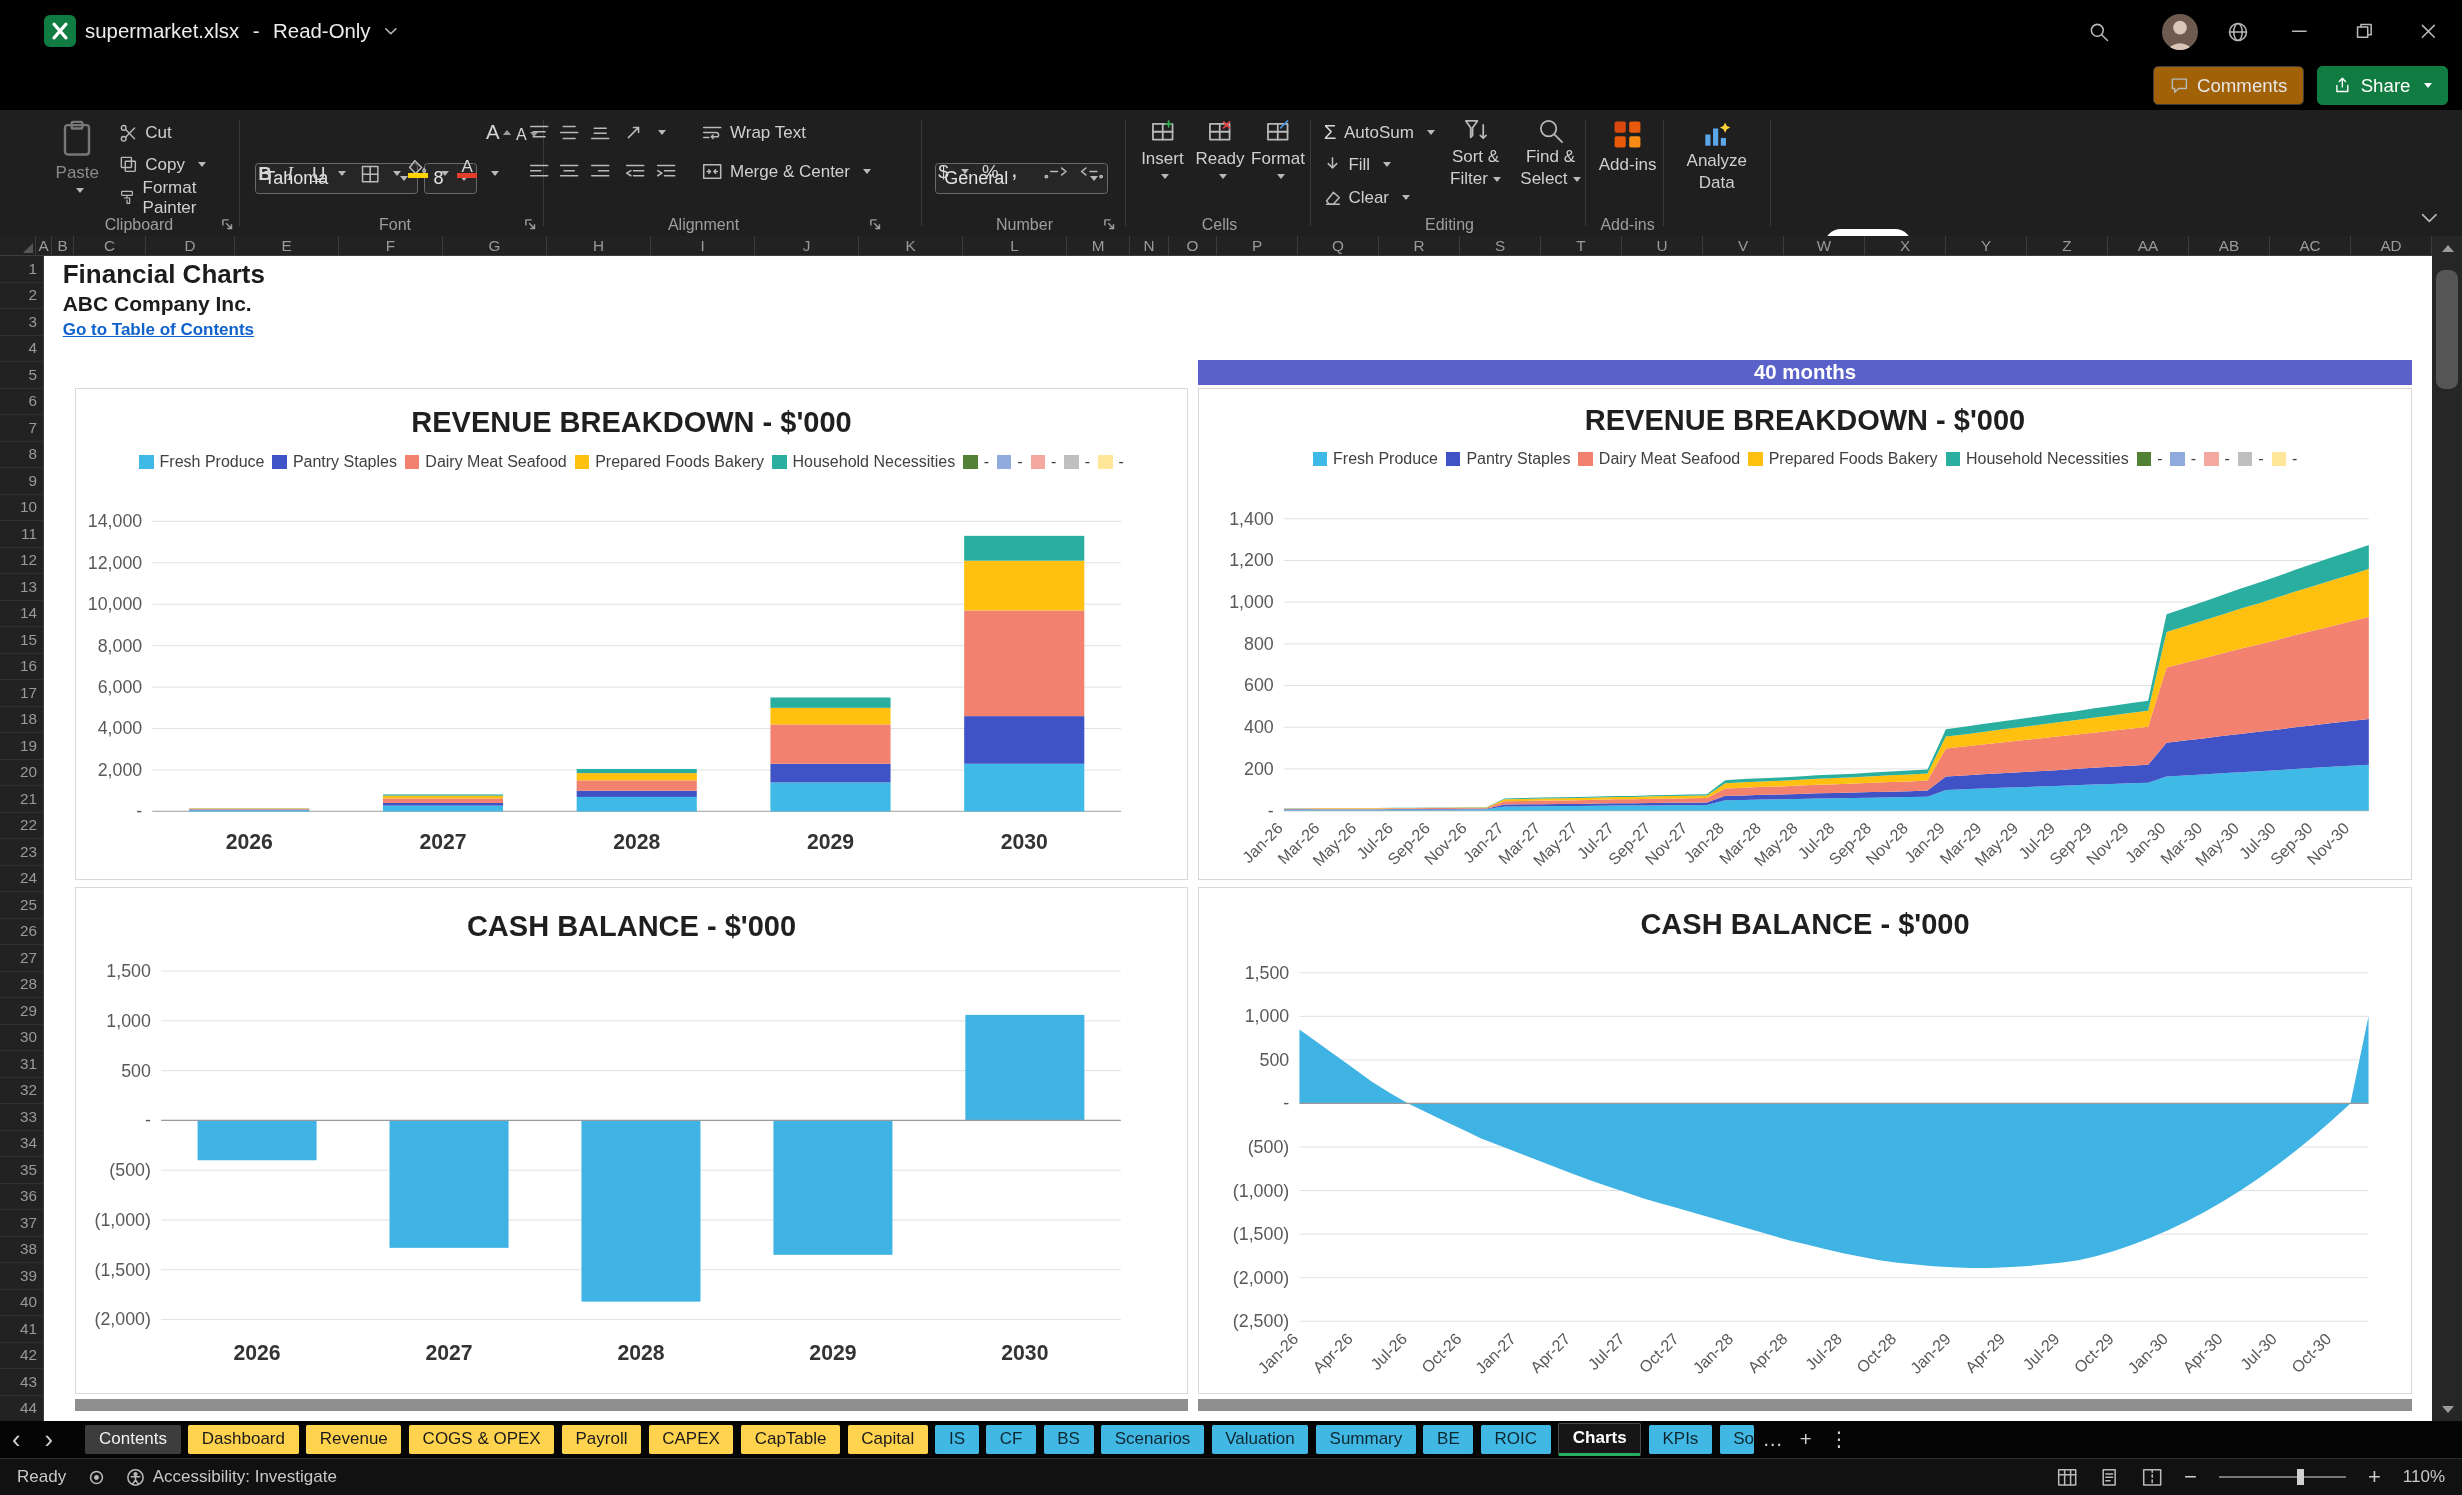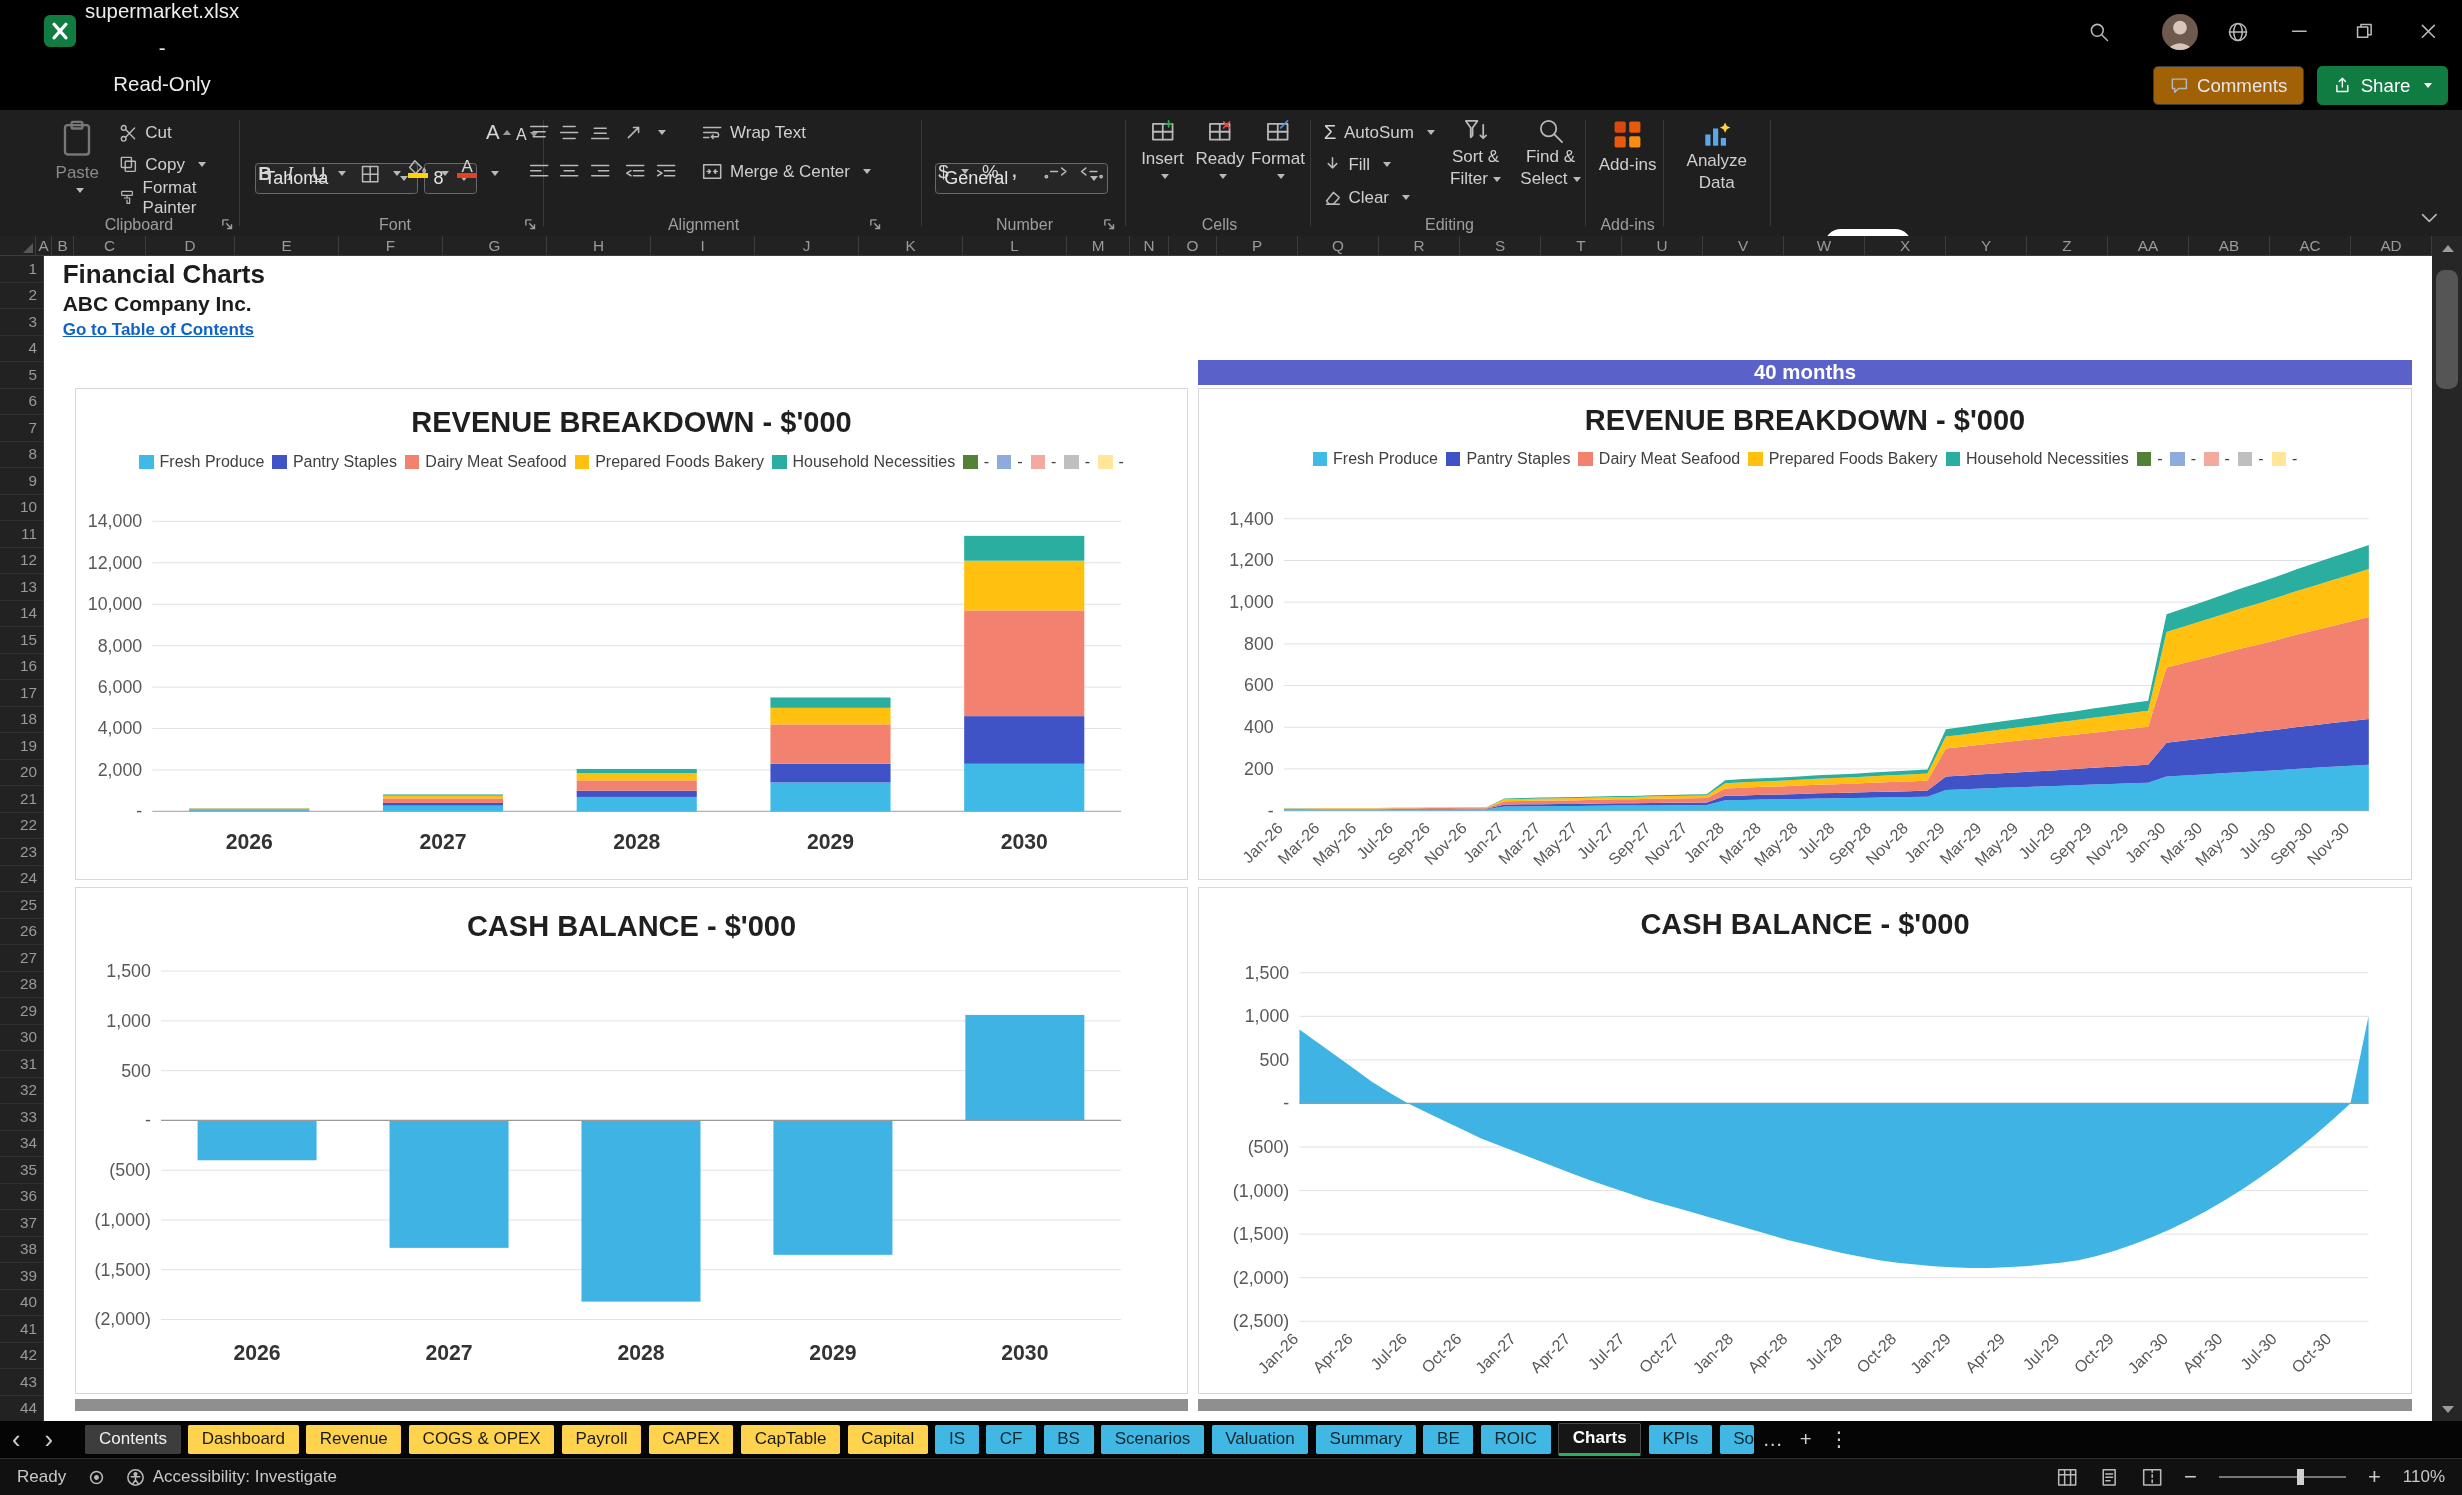--- a/index.html
+++ b/index.html
@@ -5,21 +5,21 @@
   html,body{margin:0;padding:0;background:#000;}
   #app{position:relative;width:2462px;height:1495px;overflow:hidden;background:#000;
        font-family:"Liberation Sans",sans-serif;color:#e8e8e8;}
   .abs{position:absolute;}
   svg.ic{fill:none;stroke:#b9b9b9;stroke-width:1.8;stroke-linecap:round;stroke-linejoin:round;}
   .caret{width:0;height:0;border-left:4.2px solid transparent;border-right:4.2px solid transparent;
          border-top:5.1px solid #b9b9b9;display:inline-block;margin-left:5.1px;}
   
   #titlebar{left:0;top:0;width:2462px;height:63px;background:#000;}
   #doc-title{position:absolute;left:85px;top:0;height:63px;display:flex;align-items:center;gap:13.6px;
-             font-size:20.4px;color:#ececec;flex-direction:column;}
+             font-size:20.4px;color:#ececec;}
   .tb-btn{position:absolute;top:0;height:63px;width:54px;display:flex;align-items:center;justify-content:center;}
   #avatar{position:absolute;left:2162px;top:13.6px;width:36px;height:36px;border-radius:50%;
           background:#6e5a4e;overflow:hidden;}
   
   #menubar{left:0;top:63px;width:2462px;height:48px;background:#000;display:flex;align-items:stretch;padding-left:24px;box-sizing:border-box;}
   .menu-item{padding:0 17px;display:flex;align-items:center;font-size:20.4px;color:#d8d8d8;}
   .menu-item.active{color:#fff;font-weight:bold;box-shadow:inset 0 -3.4px 0 #35A065;}
   #menu-right{position:absolute;right:13.6px;top:66px;display:flex;gap:13.6px;align-items:center;}
   .pillbtn{display:flex;align-items:center;gap:8.5px;height:37px;padding:0 15.3px;border-radius:5.1px;
            font-size:18.7px;background:#a16207;border:0.8px solid #3c3c3c;color:#e6e6e6;}

